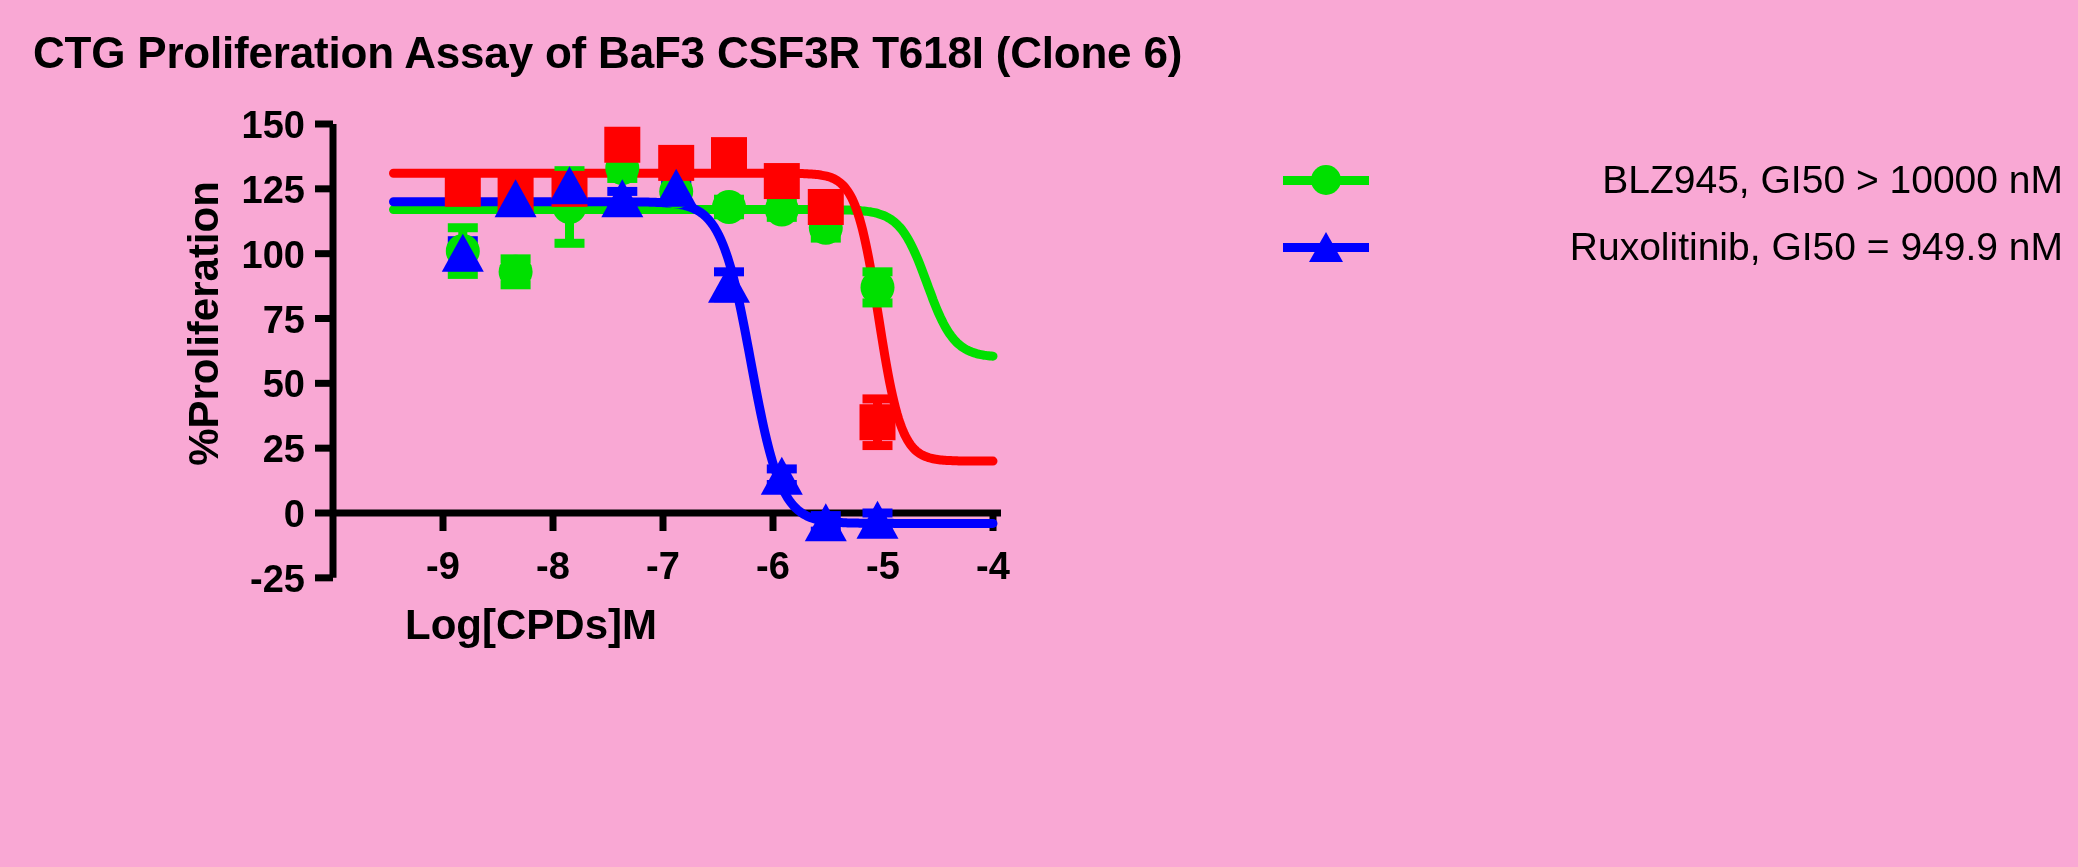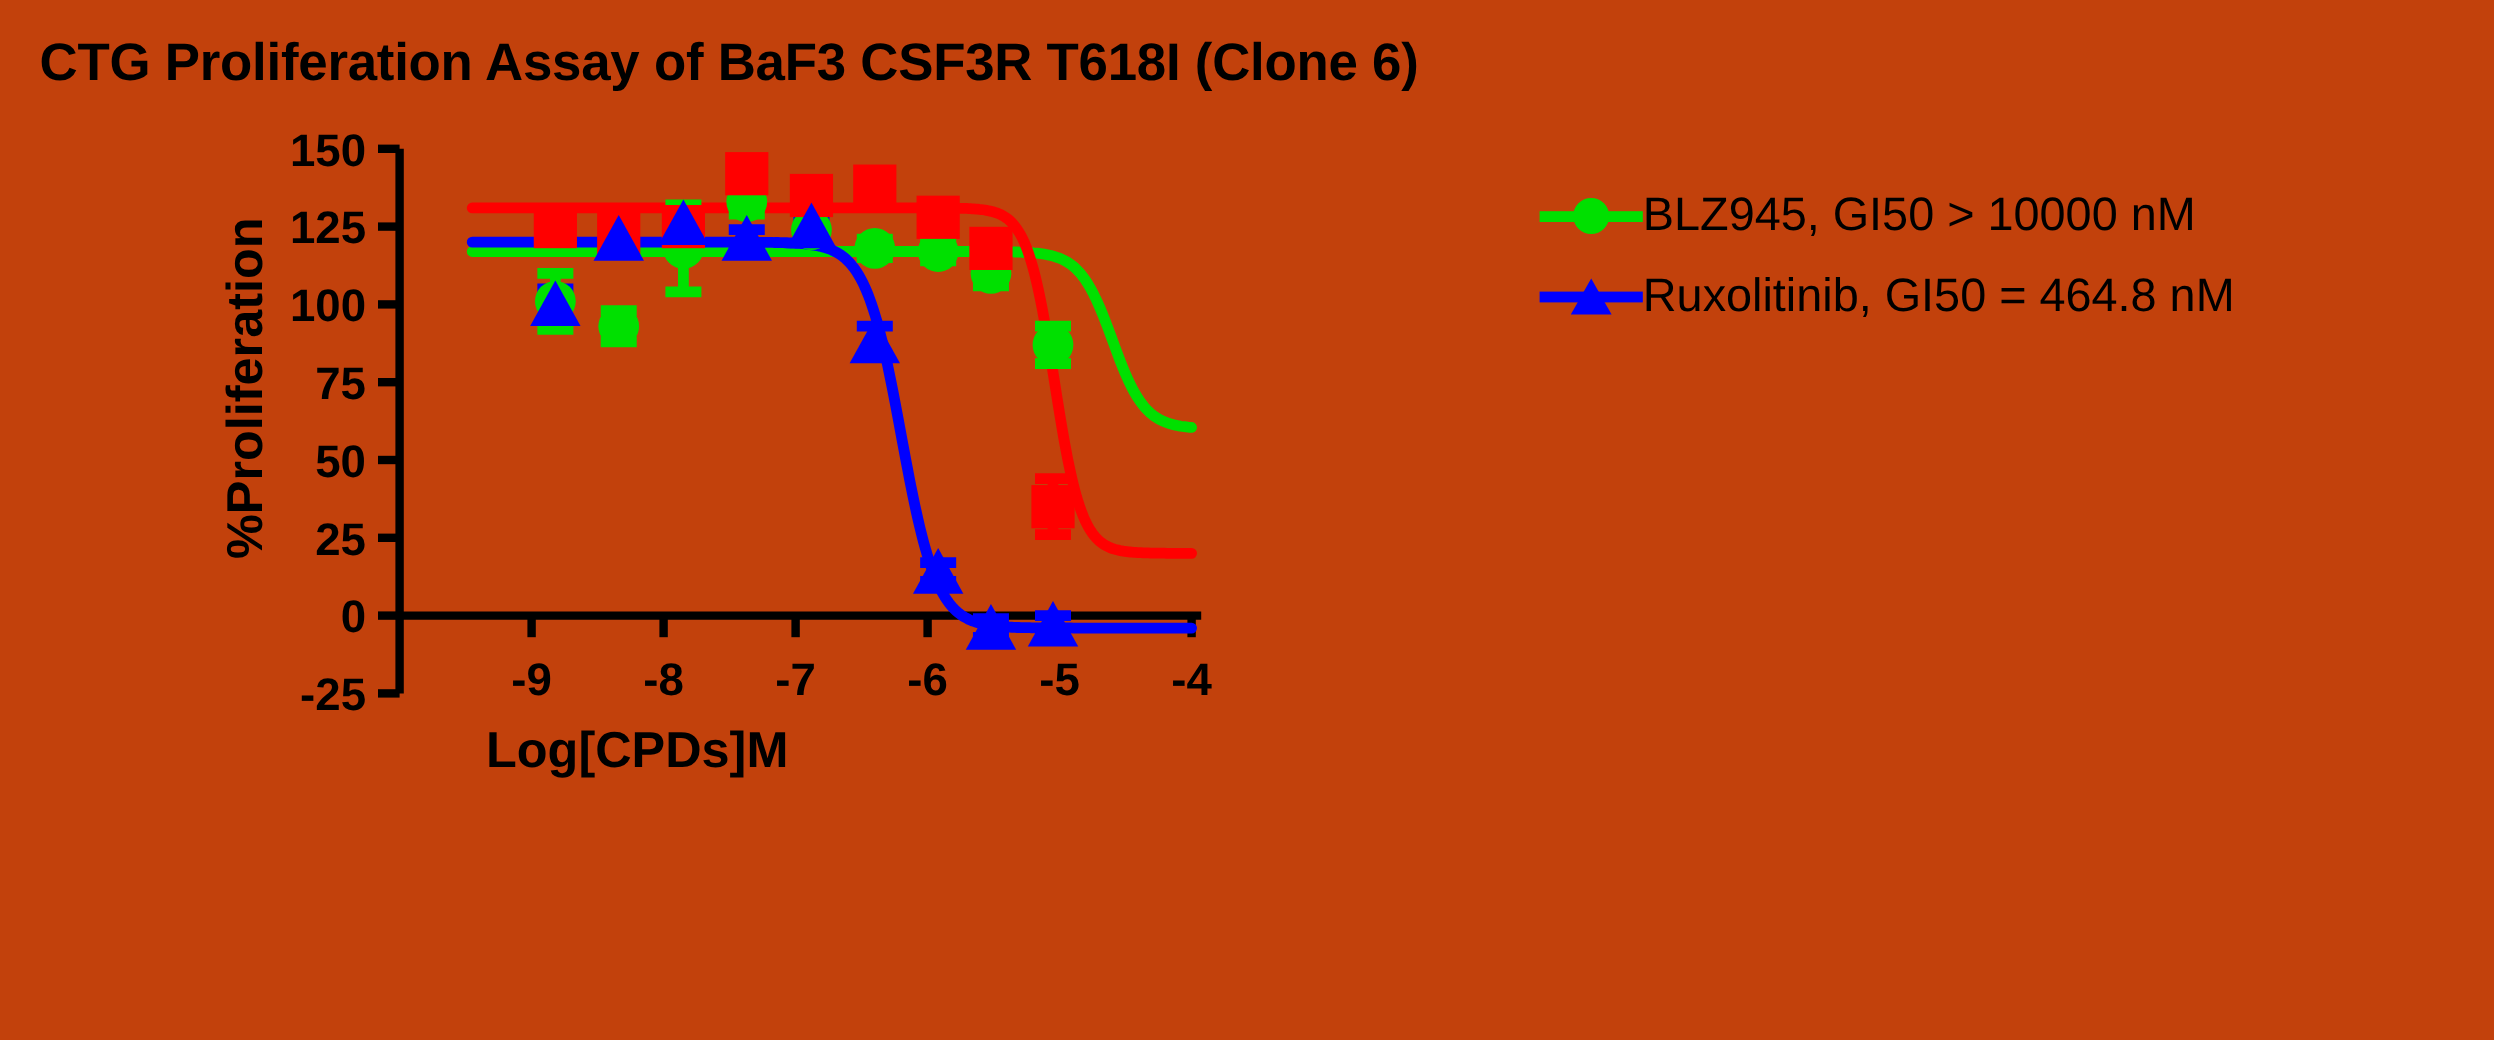--- a/index.html
+++ b/index.html
@@ -1,34 +1,34 @@
 <!DOCTYPE html>
 <html><head>
 <meta charset="utf-8">
 <title>CTG Proliferation Assay</title>
 <style>
   html,body{margin:0;padding:0;background:#ffffff;}
   body{width:2078px;height:867px;font-family:"Liberation Sans",sans-serif;overflow:hidden;}
-  #root{position:relative;width:2078px;height:867px;background:#c2410c;}
+  #root{position:relative;width:2078px;height:867px;background:#f9a8d4;}
 
   .chart-title{
     position:absolute;left:33px;top:28px;
     font-size:44px;font-weight:bold;color:#000;
     letter-spacing:-0.2px;white-space:nowrap;
     font-family:"Liberation Sans",sans-serif;
   }
 
   #plot-wrap{position:absolute;left:0;top:0;width:2078px;height:867px;}
   svg#plot{position:absolute;left:0;top:0;}
 
   .tick-label{font-family:"Liberation Sans",sans-serif;font-size:38px;font-weight:bold;fill:#000;}
   .axis-title{font-family:"Liberation Sans",sans-serif;font-size:38px;font-weight:bold;fill:#000;}
 
   #legend{position:absolute;left:1283px;top:152px;width:780px;}
-  .legend-row{display:flex;align-items:center;height:56px;margin-bottom:11px;}
+  .legend-row{display:flex;align-items:center;height:56px;margin-bottom:11px;justify-content:space-between;}
   .legend-mark{position:relative;width:86px;height:40px;flex:0 0 86px;}
   .legend-mark .bar{position:absolute;left:0;top:16px;width:86px;height:9px;}
   .legend-mark .sym{position:absolute;left:50%;top:50%;transform:translate(-50%,-50%);}
   .sym-circle{width:30px;height:30px;border-radius:50%;}
   .sym-square{width:30px;height:30px;}
   .sym-tri{width:0;height:0;border-left:17px solid transparent;border-right:17px solid transparent;}
   .legend-text{font-size:39px;color:#000;white-space:nowrap;font-family:"Liberation Sans",sans-serif;}
 </style>
 </head>
 <body>
@@ -245,17 +245,17 @@
         <span class="bar" style="background:#00E000"></span>
         <span class="sym sym-circle" style="background:#00E000"></span>
       </span>
       <span class="legend-text">BLZ945, GI50 &gt; 10000 nM</span>
     </div>
     <div class="legend-row">
       <span class="legend-mark">
         <span class="bar" style="background:#0000FF"></span>
         <span class="sym sym-tri" style="border-bottom:30px solid #0000FF"></span>
       </span>
-      <span class="legend-text">Ruxolitinib, GI50 = 464.8 nM</span>
+      <span class="legend-text">Ruxolitinib, GI50 = 949.9 nM</span>
     </div>
   </div>
 
 </div>
 
 </body></html>

